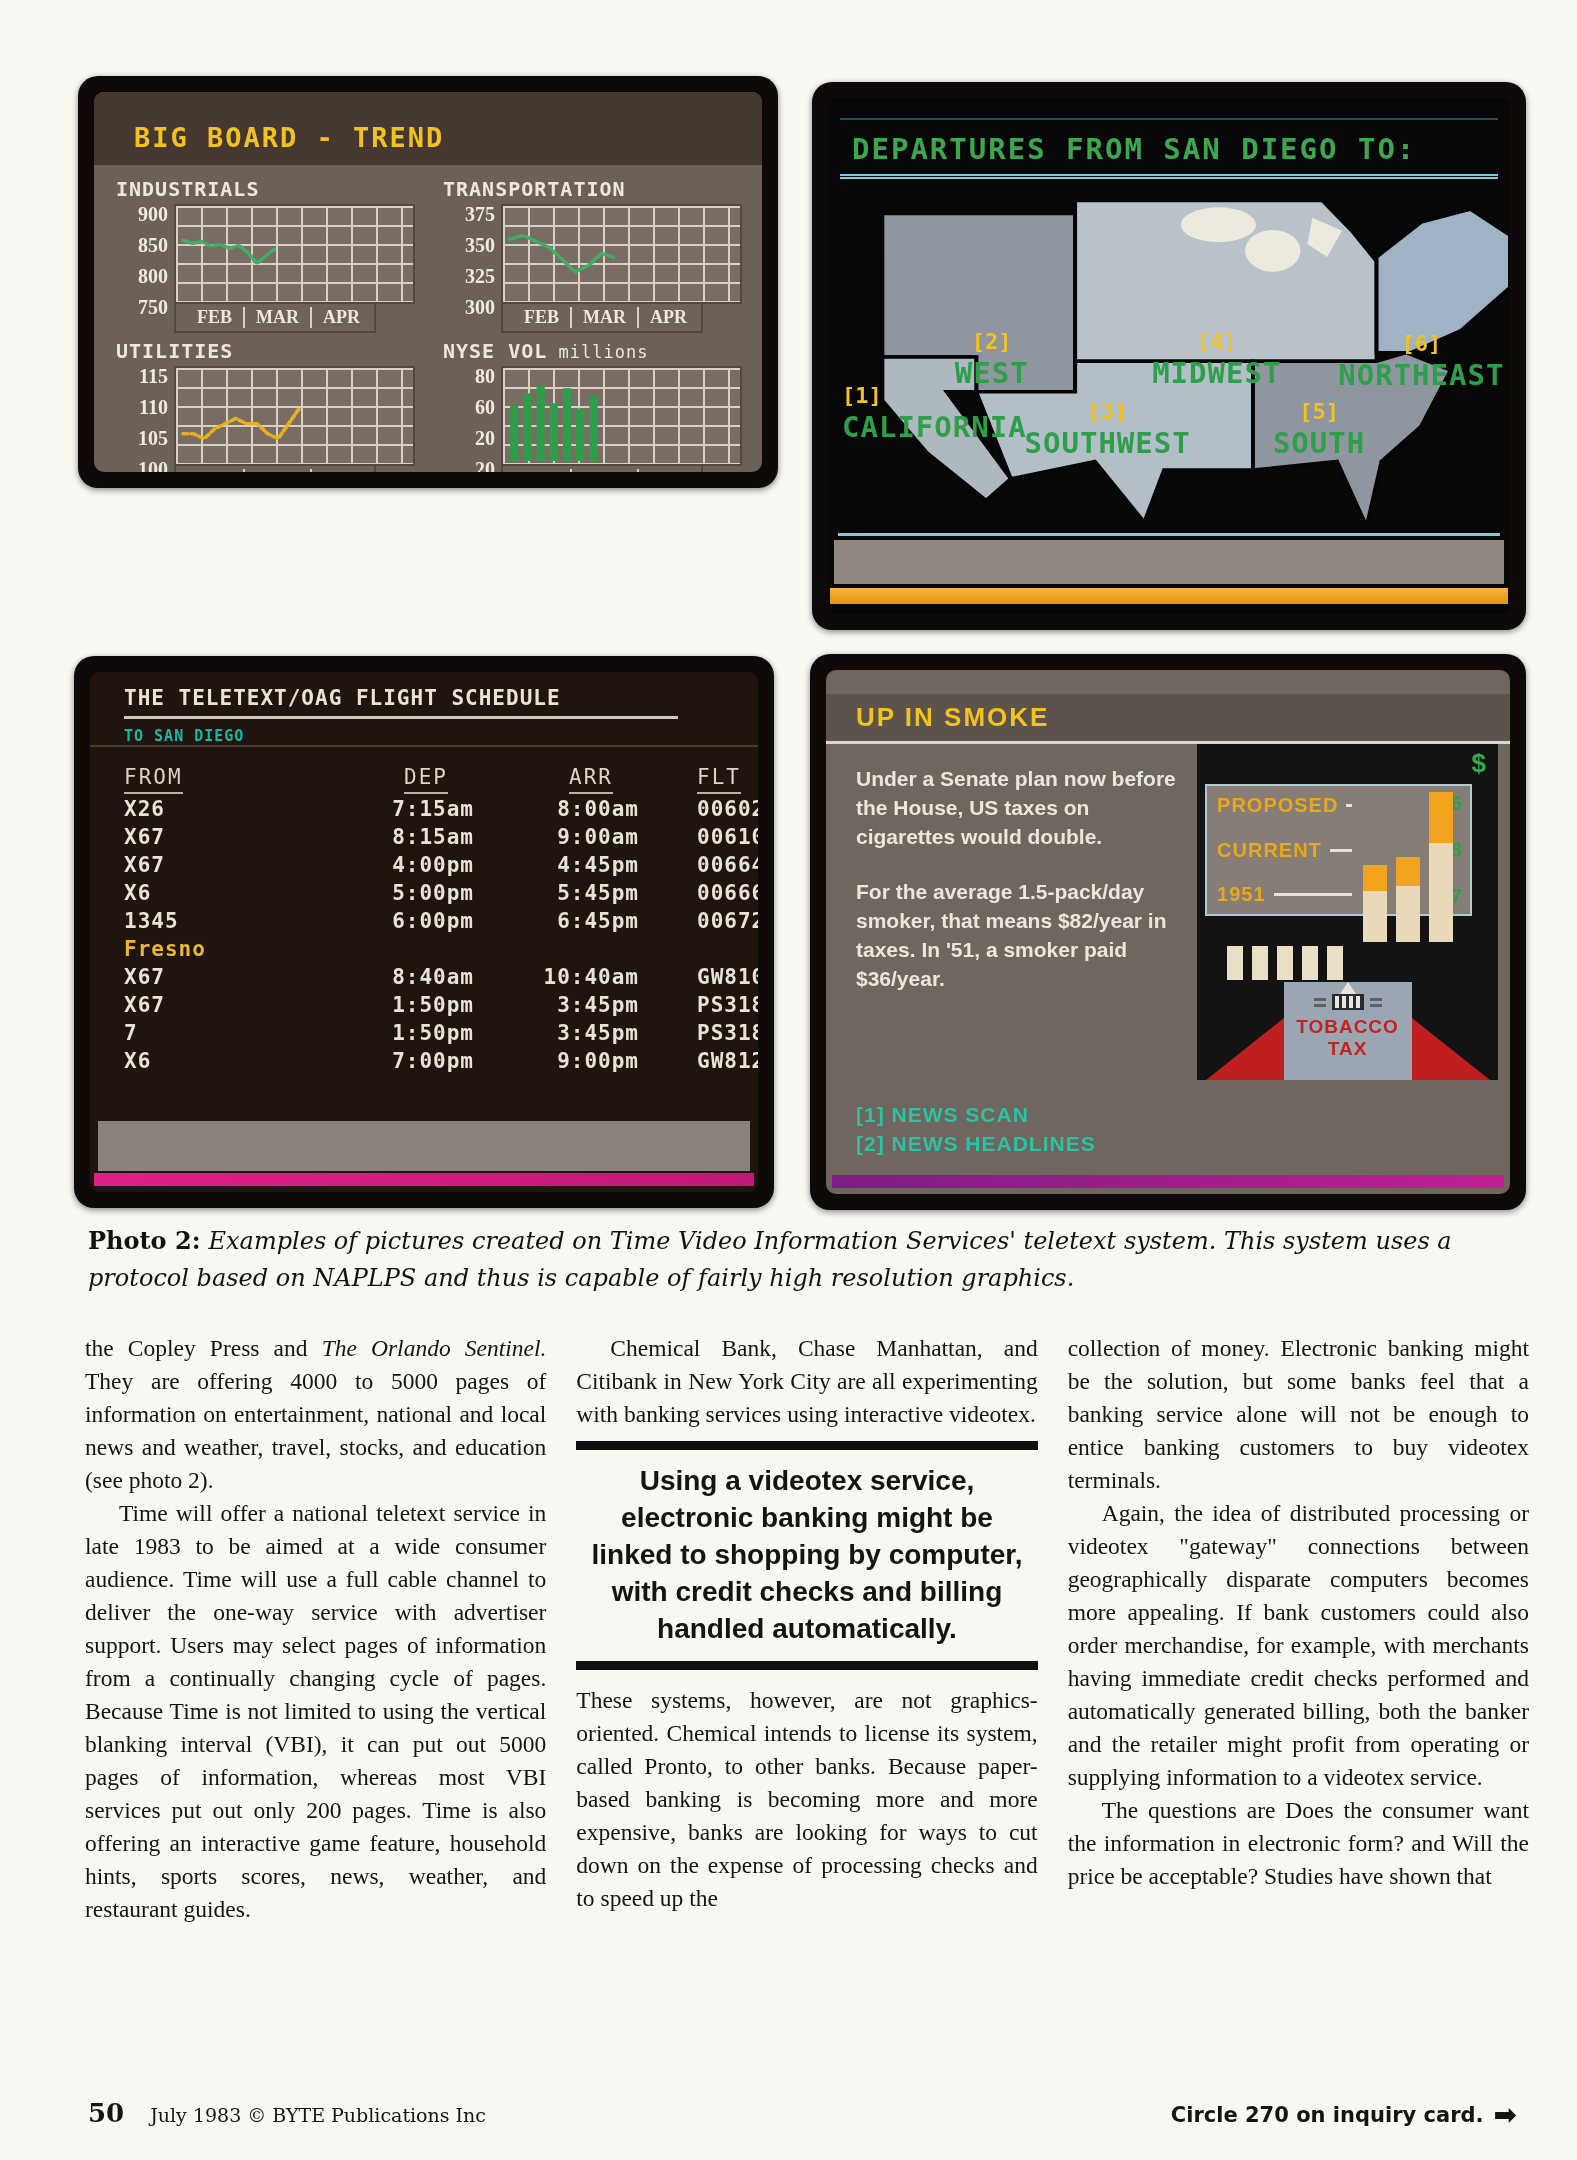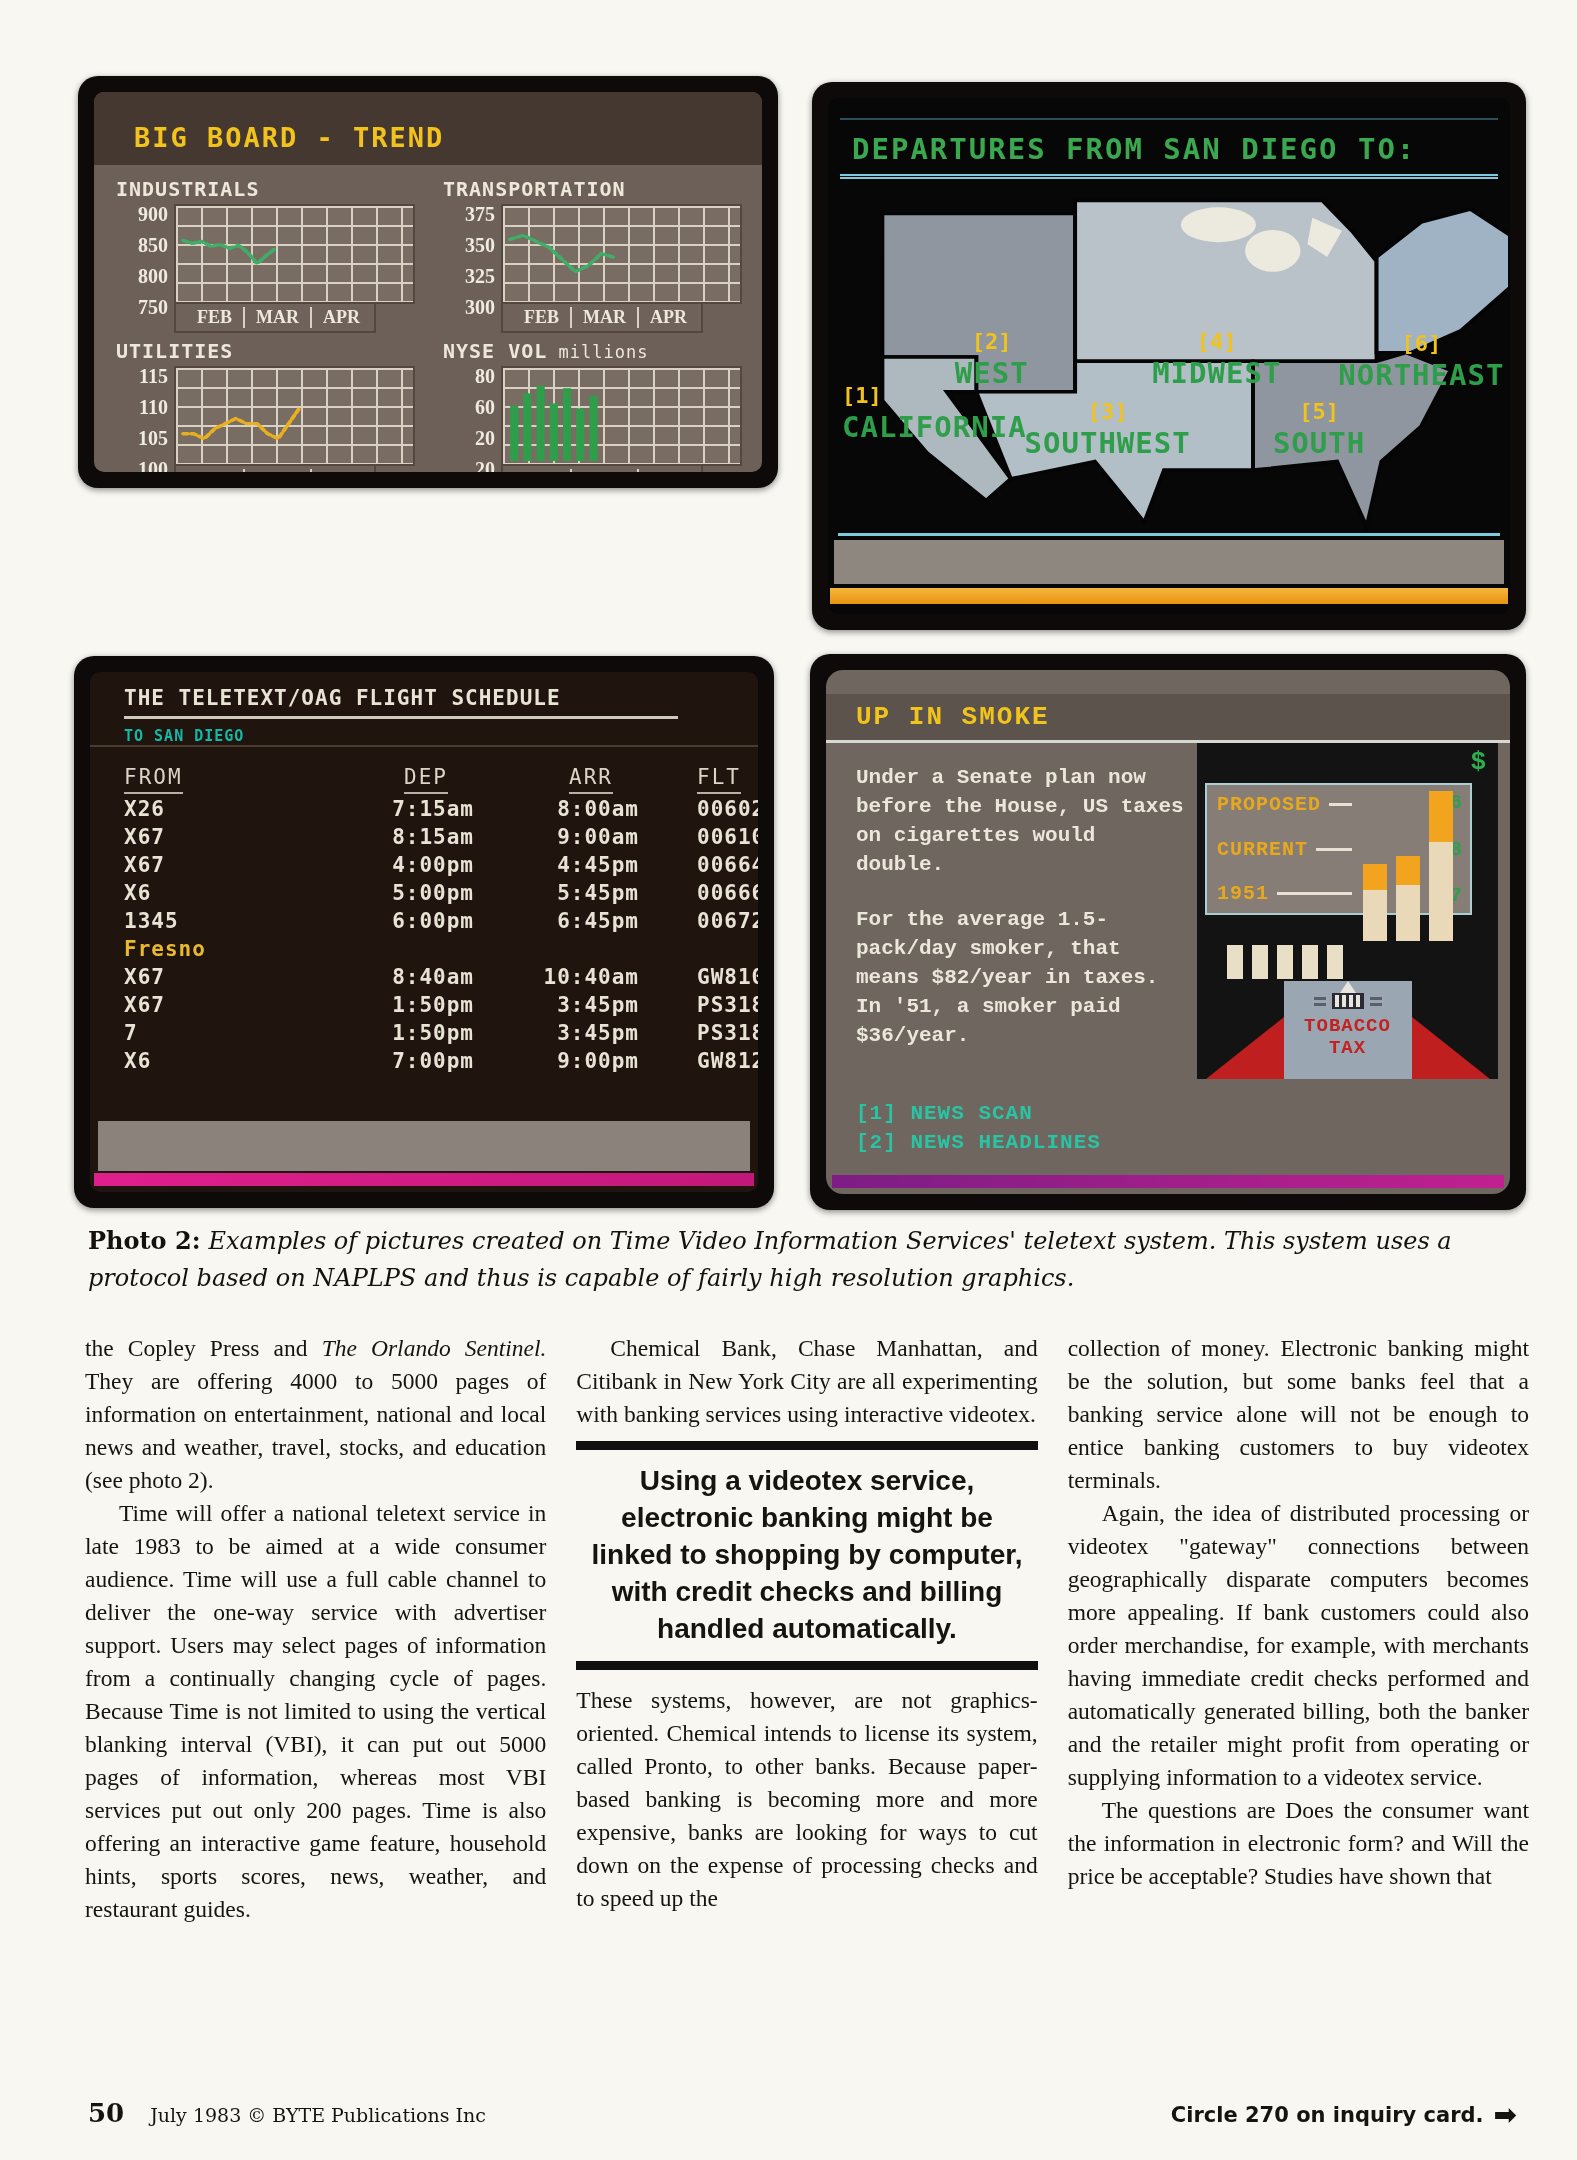--- a/index.html
+++ b/index.html
@@ -65,21 +65,21 @@
   .flt-rows{margin:0 34px;}
   .flt-group{color:#e9b92e;font-size:21px;font-weight:bold;line-height:28px;letter-spacing:1px;}
   .flt-row{display:grid;grid-template-columns:215px 135px 165px 1fr;font-size:21px;font-weight:bold;
            line-height:28px;letter-spacing:1px;}
   .flt-row .flt-col1,.flt-row .flt-col2{text-align:right;}
   .flt-row .flt-col3{padding-left:58px;}
   .s3-footer{position:absolute;left:0;right:0;bottom:6px;}
   .s3-gray{height:50px;background:#8b837b;margin:0 8px;}
   .s3-mag{height:13px;background:linear-gradient(90deg,#e01f8c,#c2187a);margin:2px 4px 0;}
   
-  .s4{background:#6e665f;font-family:Liberation Mono, monospace;border-radius:17px;}
+  .s4{background:#6e665f;font-family:Liberation Sans, sans-serif;}
   .smoke-head{margin-top:24px;background:#5b534c;border-bottom:3px solid #d8d8d2;padding:8px 0 8px 30px;}
   .smoke-title{color:#f2c21d;font-size:26px;font-weight:bold;letter-spacing:2px;}
   .smoke-body{position:relative;height:420px;}
   .smoke-text{position:absolute;left:30px;top:20px;width:48%;color:#ece7db;font-size:21px;line-height:29px;font-weight:bold;}
   .smoke-text p{margin:0 0 26px;}
   .smoke-right{position:absolute;top:0;right:12px;width:44%;height:336px;background:#131313;}
   .smoke-dollar{position:absolute;top:4px;right:12px;color:#2fae4f;font-size:26px;font-weight:bold;}
   .smoke-chartbox{position:absolute;top:40px;left:8px;right:26px;height:128px;background:#857d76;border:2px solid #a9cdd2;}
   .smoke-chart-labels{position:absolute;top:8px;bottom:8px;left:10px;right:118px;display:flex;
                       flex-direction:column;justify-content:space-between;}

